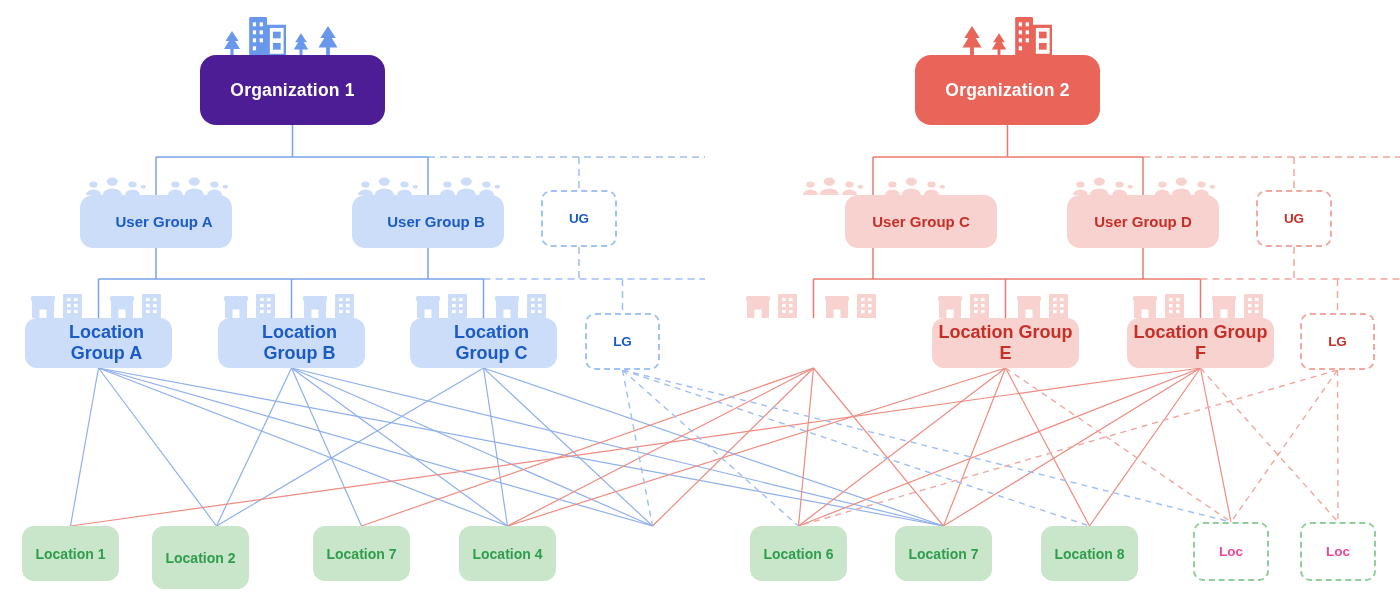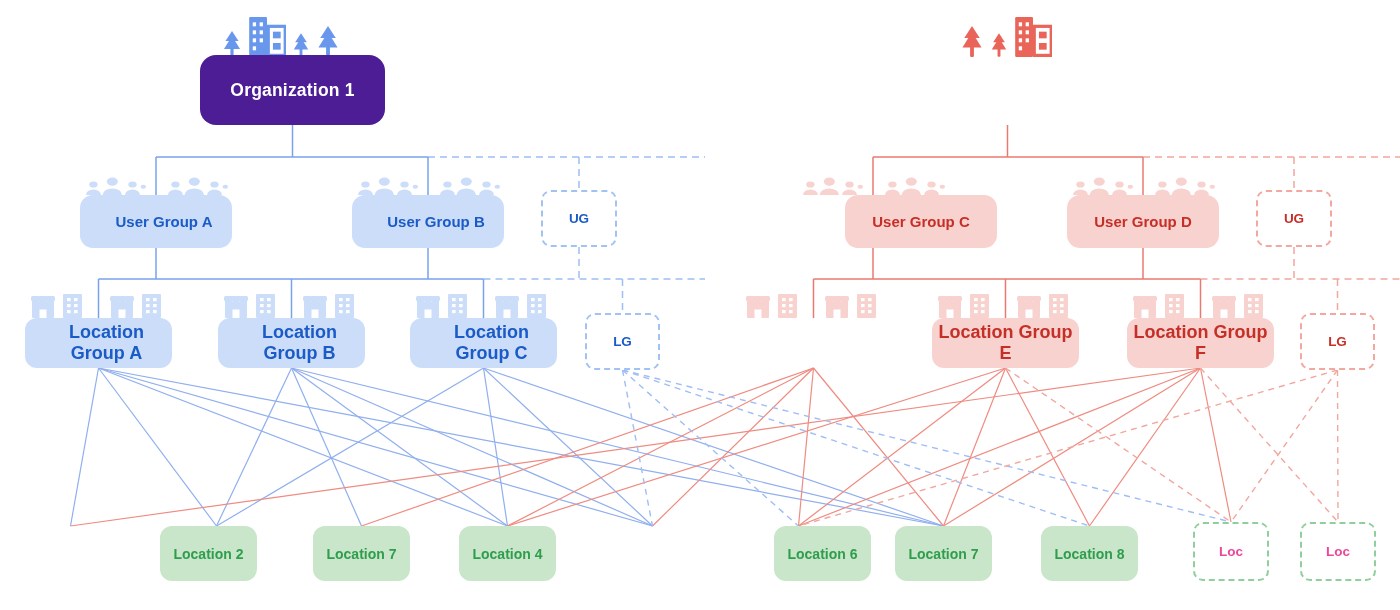--- a/index.html
+++ b/index.html
@@ -264,37 +264,39 @@
   <div class="icons red-i" style="left:1131px;top:292px;width:139px">
     <svg width="60" height="26" viewBox="0 0 56 26">
         <use href="#sym-shops"></use>
       </svg>
     <svg width="60" height="26" viewBox="0 0 56 26">
         <use href="#sym-shops"></use>
       </svg>
   </div>
 
   <div id="n-org1" class="node org org-blue" style="left:200px;top:55px;width:185px;height:70px">Organization 1</div>
+  <div id="n-org2" class="node org org-red" style="left:915px;top:55px;width:185px;height:70px">Organization 2</div>
 
   <div id="n-uga" class="node grp blue-grp" style="left:80px;top:195px;width:152px;height:53px">User Group A</div>
   <div id="n-ugb" class="node grp blue-grp" style="left:352px;top:195px;width:152px;height:53px">User Group B</div>
   <div id="n-ug_blue" class="node dash-box dash-blue" style="left:541px;top:190px;width:76px;height:57px">UG</div>
   <div id="n-ugc" class="node grp red-grp" style="left:845px;top:195px;width:152px;height:53px">User Group C</div>
   <div id="n-ugd" class="node grp red-grp" style="left:1067px;top:195px;width:152px;height:53px">User Group D</div>
   <div id="n-ug_red" class="node dash-box dash-red" style="left:1256px;top:190px;width:76px;height:57px">UG</div>
 
   <div id="n-lga" class="node grp-sm blue-grp" style="left:25px;top:318px;width:147px;height:50px">Location Group A</div>
   <div id="n-lgc" class="node grp-sm blue-grp" style="left:410px;top:318px;width:147px;height:50px">Location Group C</div>
   <div id="n-lgb" class="node grp-sm blue-grp" style="left:218px;top:318px;width:147px;height:50px">Location Group B</div>
   <div id="n-lg_blue" class="node dash-box dash-blue" style="left:585px;top:313px;width:75px;height:57px">LG</div>
   <div id="n-lge" class="node grp-sm red-grp" style="left:932px;top:318px;width:147px;height:50px">Location Group E</div>
   <div id="n-lgf" class="node grp-sm red-grp" style="left:1127px;top:318px;width:147px;height:50px">Location Group F</div>
   <div id="n-lg_red" class="node dash-box dash-red" style="left:1300px;top:313px;width:75px;height:57px">LG</div>
 
-  <div id="n-l2" class="node loc" style="left:160px;top:526px;width:97px;height:55px">Location 2</div>
+  <div id="n-l1" class="node loc" style="left:22px;top:526px;width:97px;height:55px">Location 1</div>
+  <div id="n-l2" class="node loc" style="left:152px;top:526px;width:97px;height:63px">Location 2</div>
   <div id="n-l3" class="node loc" style="left:313px;top:526px;width:97px;height:55px">Location 7</div>
   <div id="n-l4" class="node loc" style="left:459px;top:526px;width:97px;height:55px">Location 4</div>
-  <div id="n-l6" class="node loc" style="left:774px;top:526px;width:97px;height:55px">Location 6</div>
+  <div id="n-l6" class="node loc" style="left:750px;top:526px;width:97px;height:55px">Location 6</div>
   <div id="n-l7" class="node loc" style="left:895px;top:526px;width:97px;height:55px">Location 7</div>
   <div id="n-l8" class="node loc" style="left:1041px;top:526px;width:97px;height:55px">Location 8</div>
   <div id="n-loc1" class="node dash-box dash-green" style="left:1193px;top:522px;width:76px;height:59px">Loc</div>
   <div id="n-loc2" class="node dash-box dash-green" style="left:1300px;top:522px;width:76px;height:59px">Loc</div>
 </div>
 
 </body></html>

